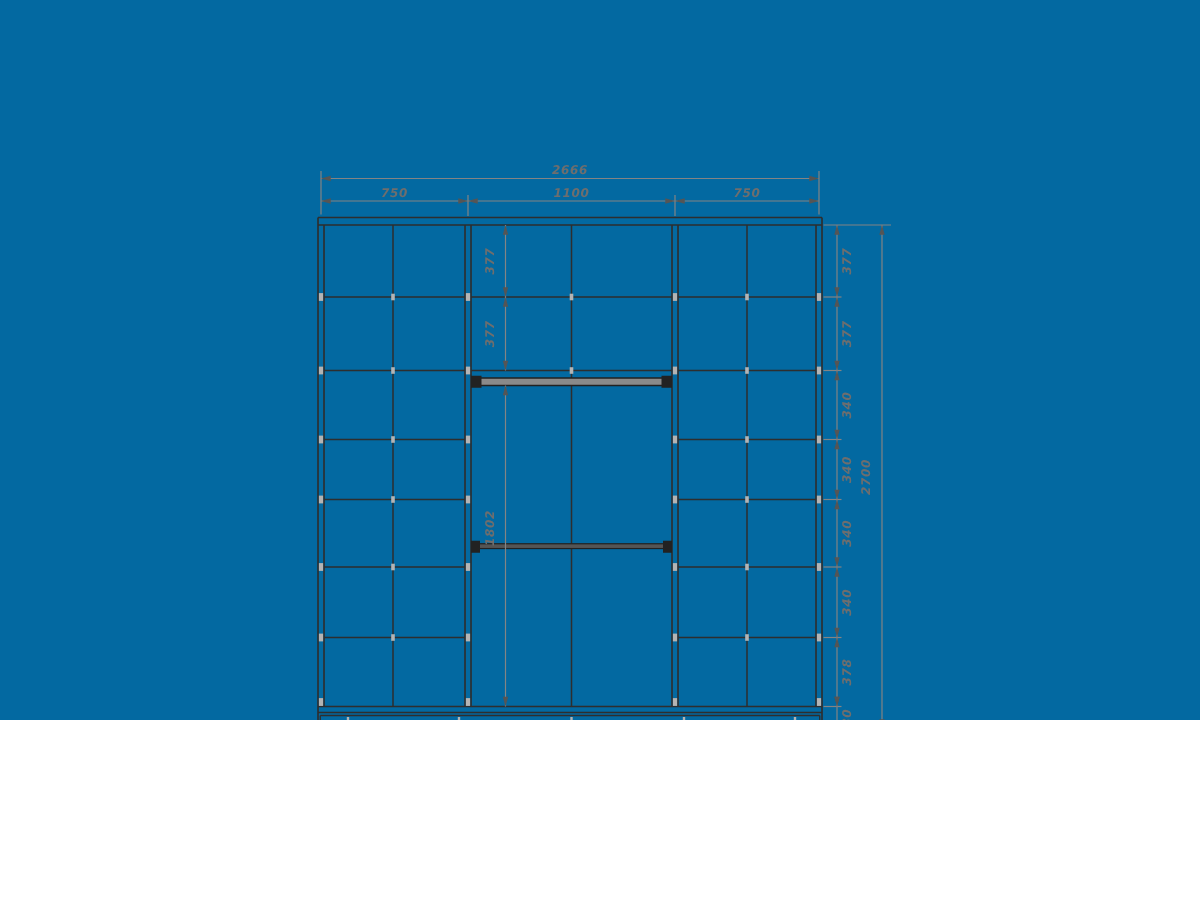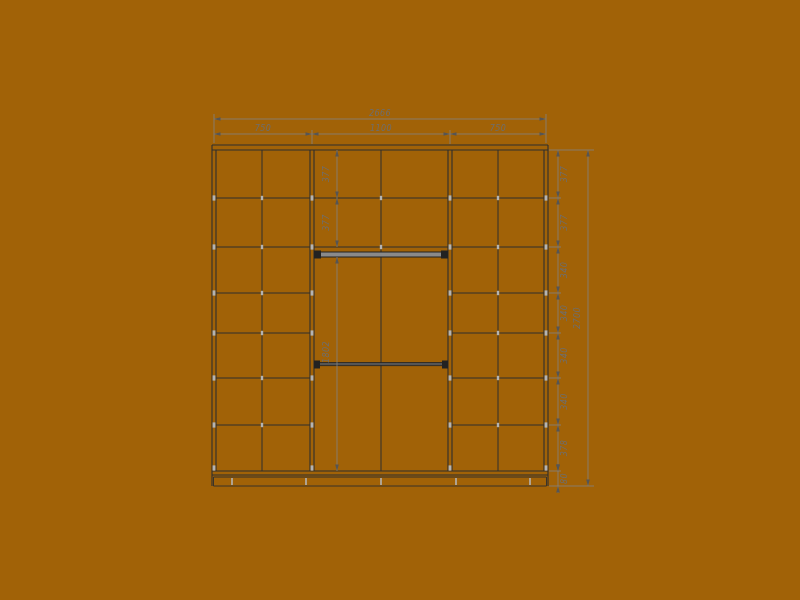--- a/index.html
+++ b/index.html
@@ -1,17 +1,17 @@
 <!DOCTYPE html>
 <html><head>
 <meta charset="utf-8">
 <style>
   html,body{margin:0;padding:0;background:#ffffff;}
-  .stage{position:relative;width:800px;height:600px;background:#a16207;overflow:hidden;
-         font-family:"DejaVu Sans",sans-serif;}
+  .stage{position:relative;width:800px;height:480px;background:#0369a1;overflow:hidden;
+         font-family:"DejaVu Sans",sans-serif;font-weight:bold;}
   svg text{font-family:"DejaVu Sans",sans-serif;font-style:italic;font-size:8px;letter-spacing:.4px;}
 </style>
 </head>
 <body>
 
 <div class="stage">
   <svg width="800" height="600" viewBox="0 0 800 600">
       <g>
         <line x1="212" y1="145" x2="548" y2="145" stroke="#2e2e2e" stroke-width="1.1"></line>
         <line x1="212" y1="150" x2="548" y2="150" stroke="#2e2e2e" stroke-width="1.1"></line>

